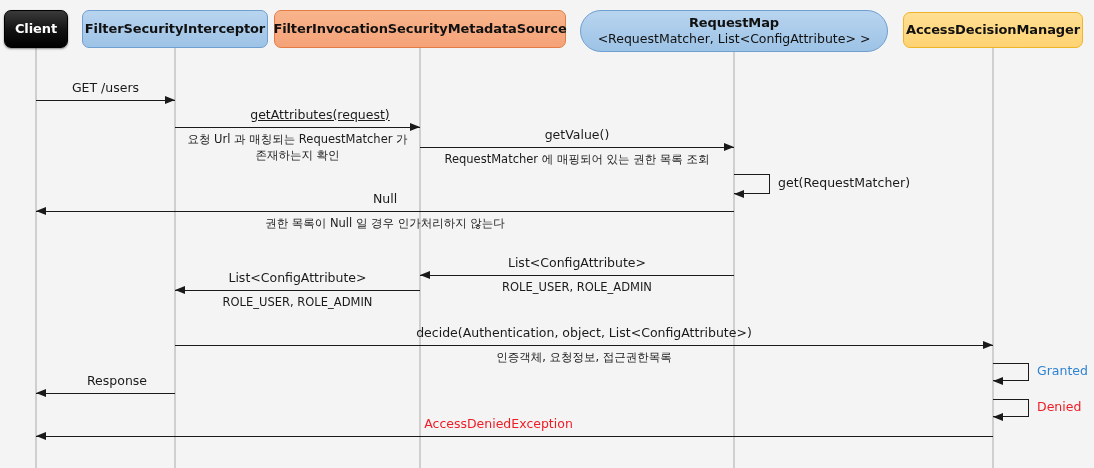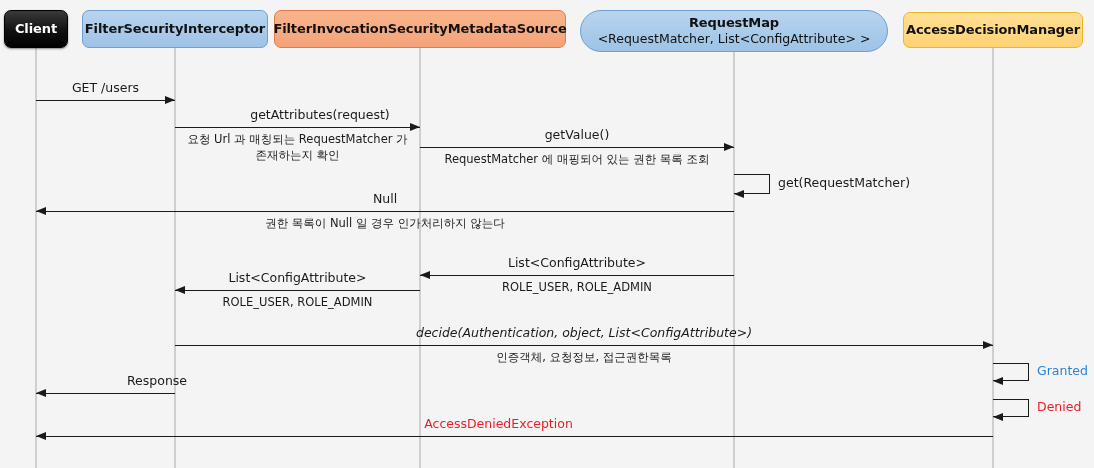--- a/index.html
+++ b/index.html
@@ -131,46 +131,46 @@
       <div class="p-sub">&lt;RequestMatcher, List&lt;ConfigAttribute&gt; &gt;</div>
     </div>
     <div class="participant p-yellow" style="left: 903px; top: 12px; width: 180px; height: 36px;">
       <div class="p-title">AccessDecisionManager</div>
     </div>
     <div class="msg-line" style="left: 36px; top: 100px; width: 139px;"></div>
     <div class="arrowhead arrow-right" style="left: 165px; top: 96px;"></div>
     <div class="msg-label" style="left: 36px; width: 139px; top: 80px;">GET /users</div>
     <div class="msg-line" style="left: 175px; top: 127px; width: 245px;"></div>
     <div class="arrowhead arrow-right" style="left: 410px; top: 123px;"></div>
-    <div class="msg-label" style="left: 175px; width: 290px; top: 107px;">getAttributes(request)</div>
+    <div class="msg-label" style="left: 175px; width: 290px; top: 107px; text-decoration: underline;">getAttributes(request)</div>
     <div class="msg-note" style="left: 175px; width: 245px; top: 132px;">요청 Url 과 매칭되는 RequestMatcher 가
 존재하는지 확인</div>
     <div class="msg-line" style="left: 420px; top: 147px; width: 314px;"></div>
     <div class="arrowhead arrow-right" style="left: 724px; top: 143px;"></div>
     <div class="msg-label" style="left: 420px; width: 314px; top: 127px;">getValue()</div>
     <div class="msg-note" style="left: 420px; width: 314px; top: 152px;">RequestMatcher 에 매핑되어 있는 권한 목록 조회</div>
     <div class="msg-line" style="left: 36px; top: 211px; width: 698px;"></div>
     <div class="arrowhead arrow-left" style="left: 36px; top: 207px;"></div>
     <div class="msg-label" style="left: 36px; width: 698px; top: 191px;">Null</div>
     <div class="msg-note" style="left: 36px; width: 698px; top: 216px;">권한 목록이 Null 일 경우 인가처리하지 않는다</div>
     <div class="msg-line" style="left: 420px; top: 275px; width: 314px;"></div>
     <div class="arrowhead arrow-left" style="left: 420px; top: 271px;"></div>
     <div class="msg-label" style="left: 420px; width: 314px; top: 255px;">List&lt;ConfigAttribute&gt;</div>
     <div class="msg-note" style="left: 420px; width: 314px; top: 280px;">ROLE_USER, ROLE_ADMIN</div>
     <div class="msg-line" style="left: 175px; top: 290px; width: 245px;"></div>
     <div class="arrowhead arrow-left" style="left: 175px; top: 286px;"></div>
     <div class="msg-label" style="left: 175px; width: 245px; top: 270px;">List&lt;ConfigAttribute&gt;</div>
     <div class="msg-note" style="left: 175px; width: 245px; top: 295px;">ROLE_USER, ROLE_ADMIN</div>
     <div class="msg-line" style="left: 175px; top: 345px; width: 818px;"></div>
     <div class="arrowhead arrow-right" style="left: 983px; top: 341px;"></div>
-    <div class="msg-label" style="left: 175px; width: 818px; top: 325px; font-style: italic;">decide(Authentication, object, List&lt;ConfigAttribute&gt;)</div>
+    <div class="msg-label" style="left: 175px; width: 818px; top: 325px;">decide(Authentication, object, List&lt;ConfigAttribute&gt;)</div>
     <div class="msg-note" style="left: 175px; width: 818px; top: 350px;">인증객체, 요청정보, 접근권한목록</div>
     <div class="msg-line" style="left: 36px; top: 393px; width: 139px;"></div>
     <div class="arrowhead arrow-left" style="left: 36px; top: 389px;"></div>
-    <div class="msg-label" style="left: 36px; width: 162px; top: 373px; margin-left: 40px;">Response</div>
+    <div class="msg-label" style="left: 36px; width: 162px; top: 373px;">Response</div>
     <div class="msg-line" style="left: 36px; top: 436px; width: 957px;"></div>
     <div class="arrowhead arrow-left" style="left: 36px; top: 432px;"></div>
     <div class="msg-label red" style="left: 20px; width: 957px; top: 416px;">AccessDeniedException</div>
     <div class="selfcall" style="left: 734px; top: 174px; width: 36px; height: 20px;"></div>
     <div class="arrowhead arrow-left" style="left: 734px; top: 190px;"></div>
     <div class="msg-label" style="left: 778px; top: 175px; text-align: left;">get(RequestMatcher)</div>
     <div class="selfcall" style="left: 993px; top: 363px; width: 36px; height: 18px;"></div>
     <div class="arrowhead arrow-left" style="left: 993px; top: 377px;"></div>
     <div class="msg-label blue" style="left: 1037px; top: 363px; text-align: left;">Granted</div>
     <div class="selfcall" style="left: 993px; top: 399px; width: 36px; height: 18px;"></div>

